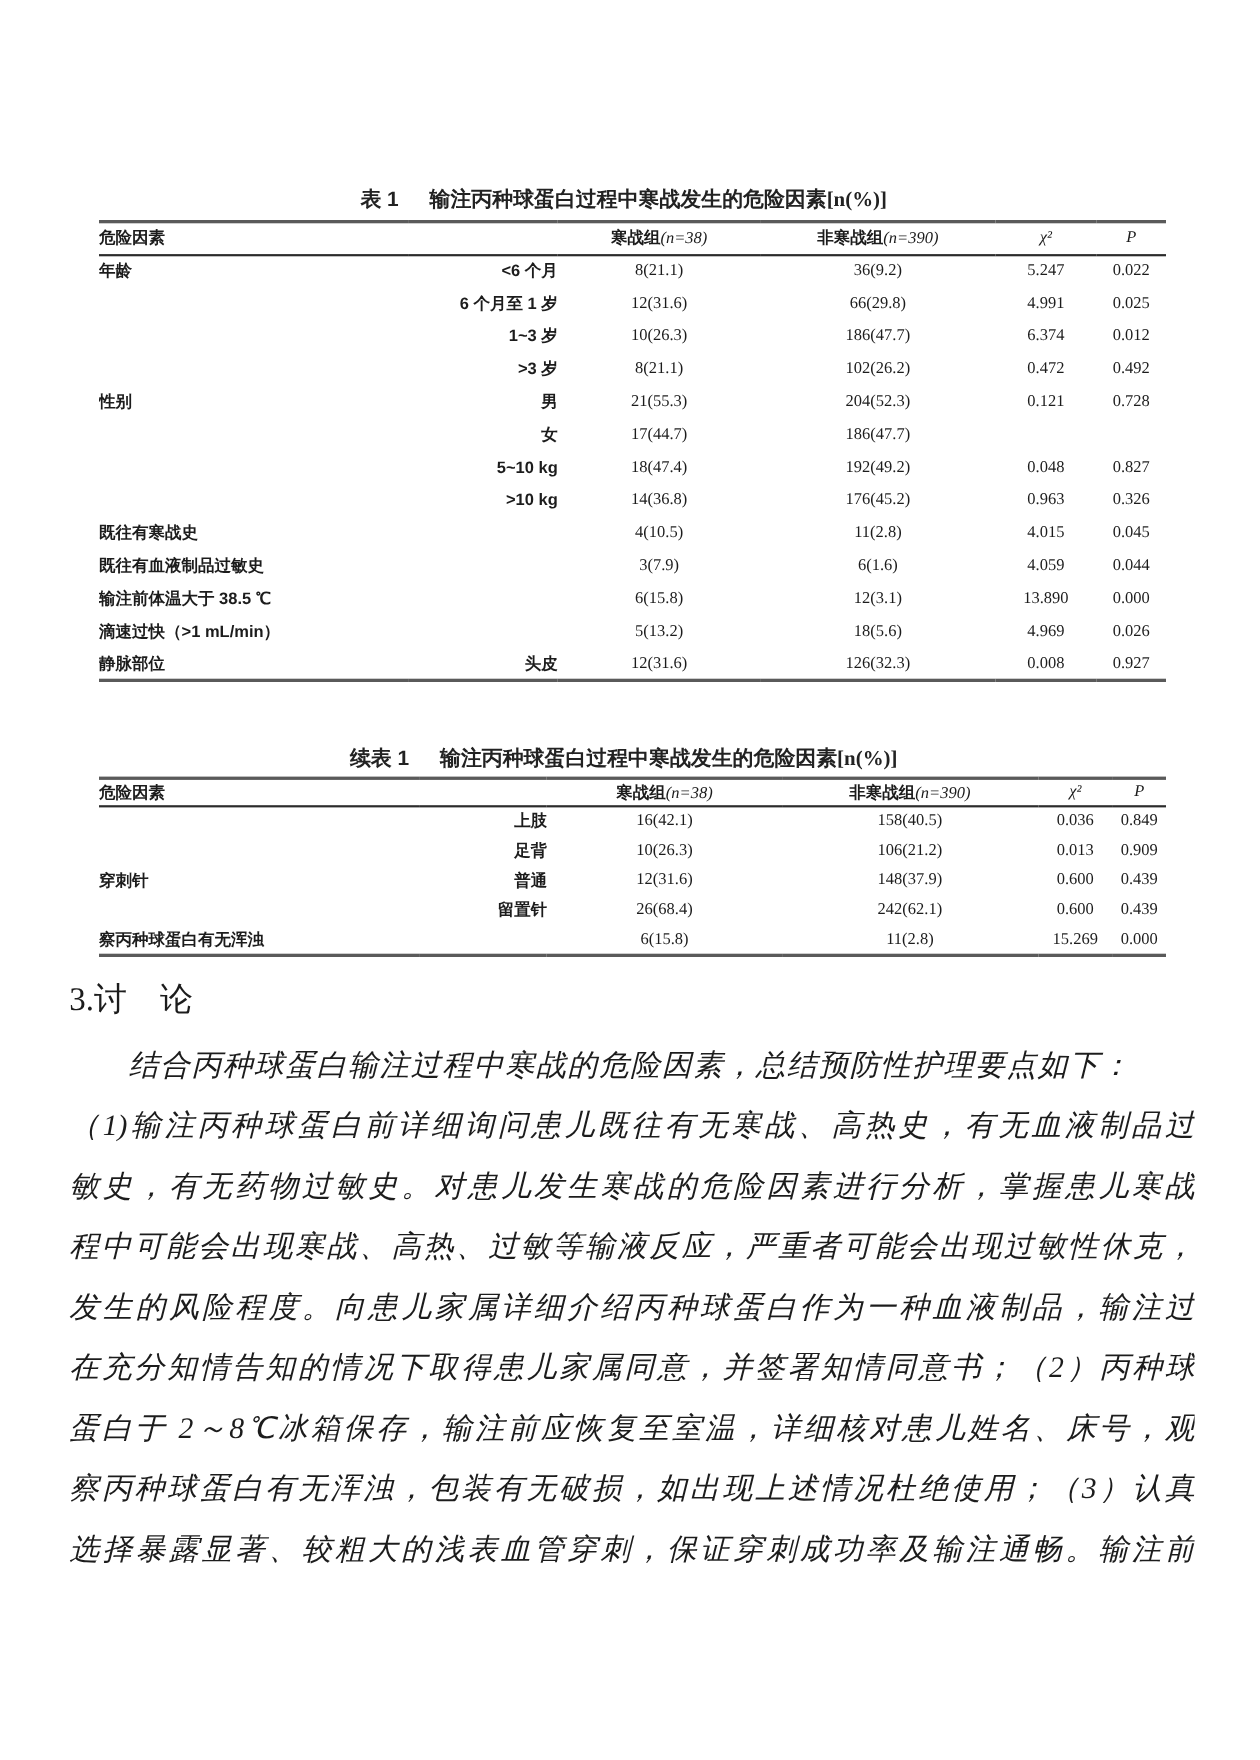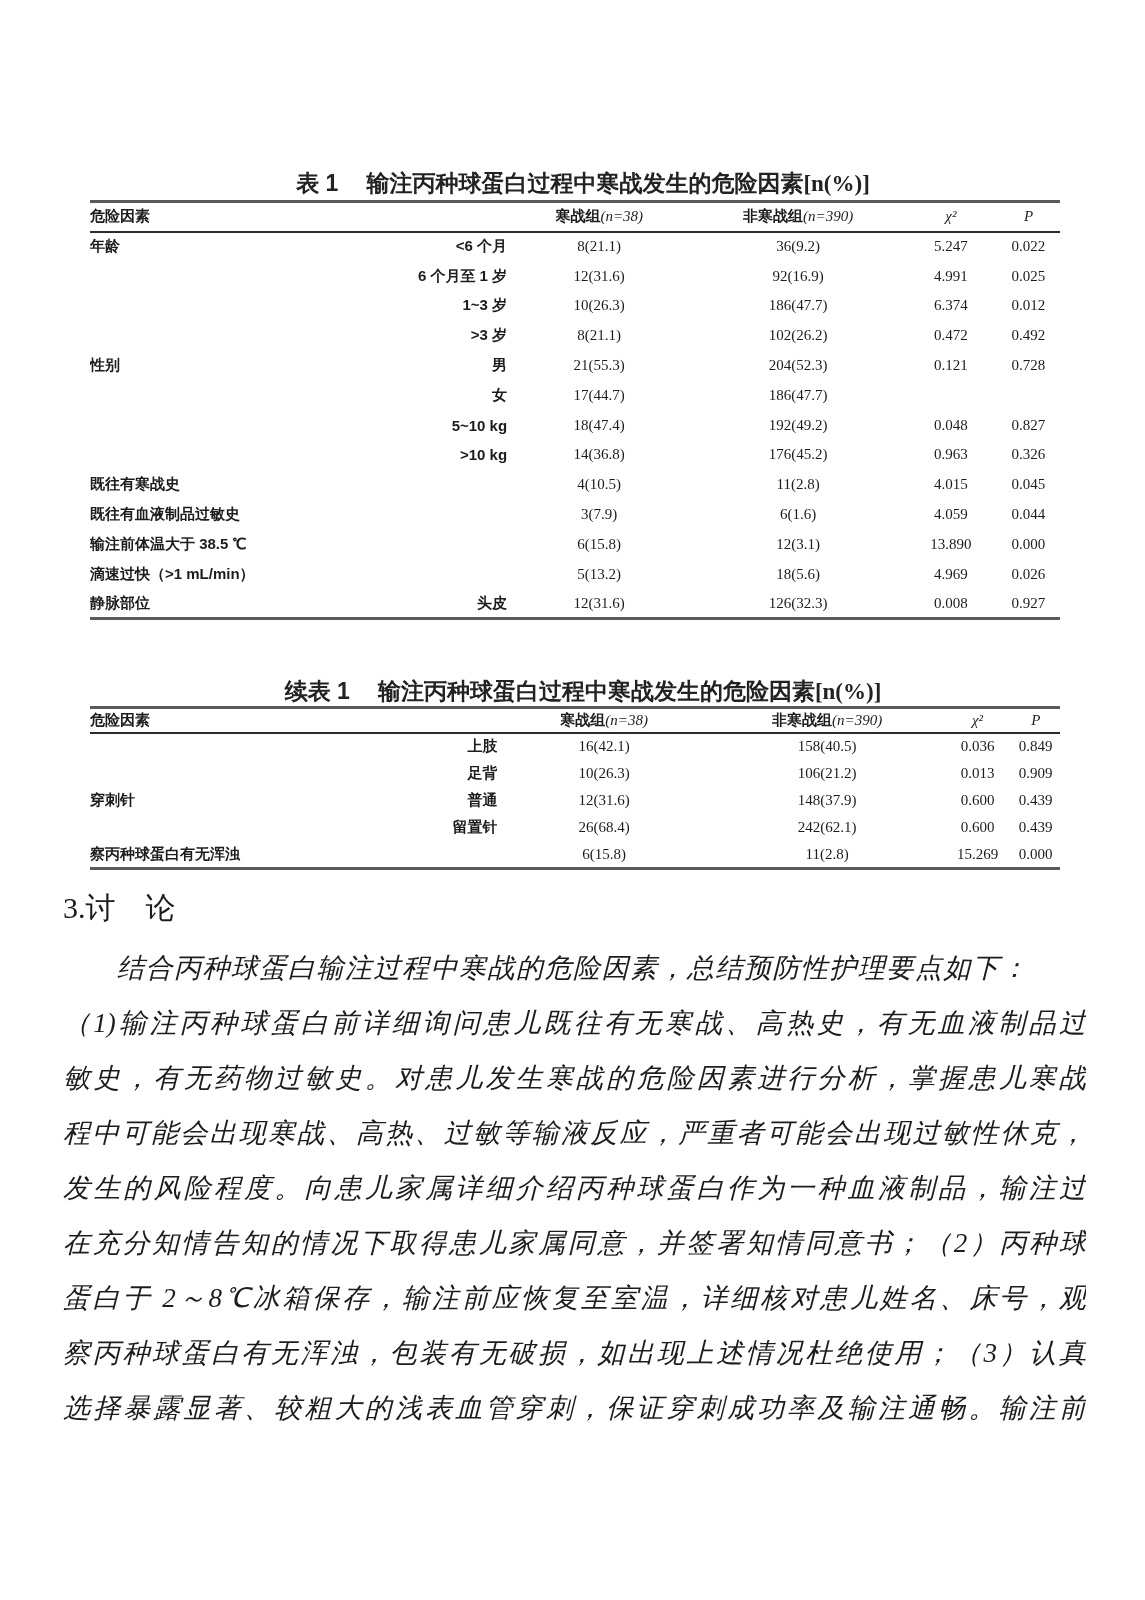--- a/index.html
+++ b/index.html
@@ -8,26 +8,26 @@
     width:1145px;
     height:1600px;
     background:#ffffff;
     color:#1c1c1c;
     font-family:"Liberation Serif", serif;
     overflow:hidden;
   }
   
   .tbl-title{
     position:absolute;
-    left:98px;
+    left:82px;
     width:970px;
     text-align:center;
     font-family:"Liberation Sans", sans-serif;
     font-weight:bold;
-    font-size:23px;
+    font-size:19px;
     color:#222;
     white-space:nowrap;
   }
   #t1-title{top:168px;}
   #t2-title{top:676px;}
   .tbl-title .lbl{margin-right:28px;}
   .tbl-title .sfx{font-family:"Liberation Serif", serif;font-weight:bold;}
   
   table.riskTbl{
     position:absolute;
@@ -156,21 +156,21 @@
           <td class="c1">&lt;6 个月</td>
           <td class="c2">8(21.1)</td>
           <td class="c3">36(9.2)</td>
           <td class="c4">5.247</td>
           <td class="c5">0.022</td>
         </tr>
         <tr>
           <td class="c0"></td>
           <td class="c1">6 个月至 1 岁</td>
           <td class="c2">12(31.6)</td>
-          <td class="c3">92(16.9)</td>
+          <td class="c3">66(29.8)</td>
           <td class="c4">4.991</td>
           <td class="c5">0.025</td>
         </tr>
         <tr>
           <td class="c0"></td>
           <td class="c1">1~3 岁</td>
           <td class="c2">10(26.3)</td>
           <td class="c3">186(47.7)</td>
           <td class="c4">6.374</td>
           <td class="c5">0.012</td>

